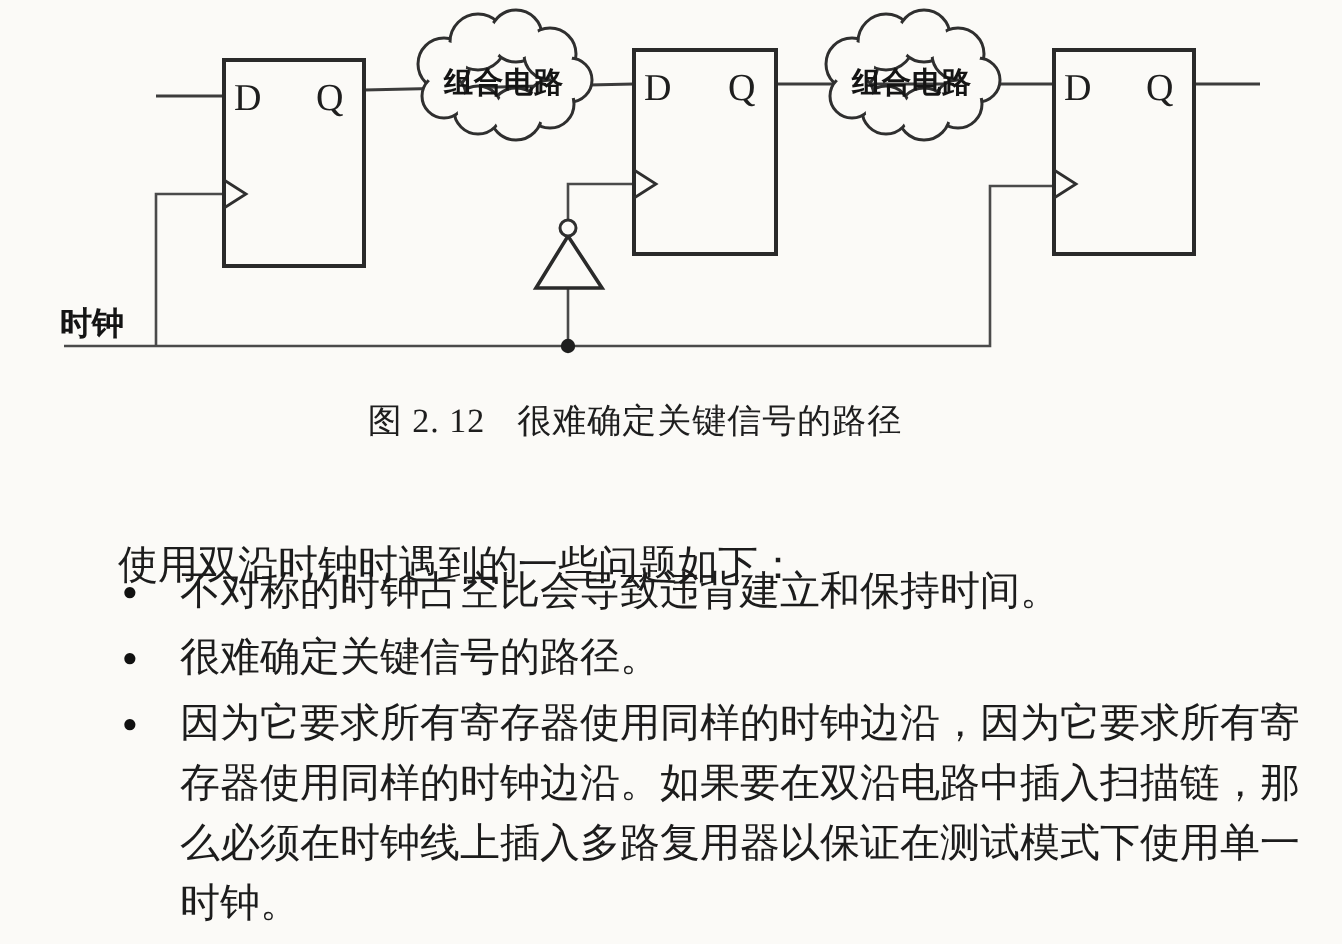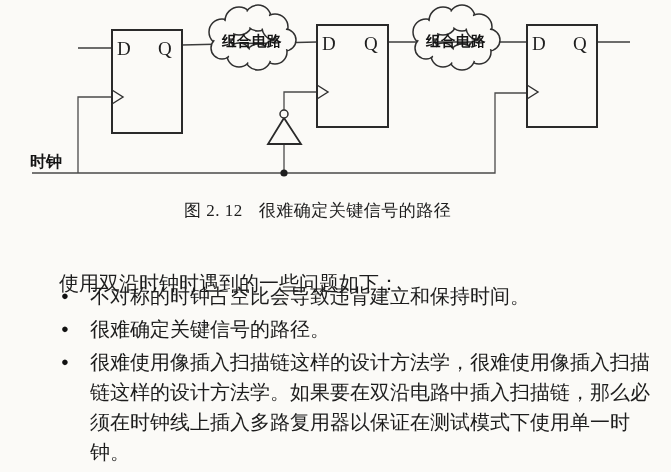--- a/index.html
+++ b/index.html
@@ -123,17 +123,17 @@
     <li>
       <span class="dot">●</span>
       <span class="li-text">不对称的时钟占空比会导致违背建立和保持时间。</span>
     </li>
     <li>
       <span class="dot">●</span>
       <span class="li-text">很难确定关键信号的路径。</span>
     </li>
     <li>
       <span class="dot">●</span>
-      <span class="li-text">很难使用像插入扫描链这样的设计方法学，很难使用像插入扫描链这样的设计方法学。如果要在双沿电路中插入扫描链，那么必须在时钟线上插入多路复用器以保证在测试模式下使用单一时钟。</span>
+      <span class="li-text">因为它要求所有寄存器使用同样的时钟边沿，因为它要求所有寄存器使用同样的时钟边沿。如果要在双沿电路中插入扫描链，那么必须在时钟线上插入多路复用器以保证在测试模式下使用单一时钟。</span>
     </li>
   </ul>
 
 </div>
 
 </body></html>

